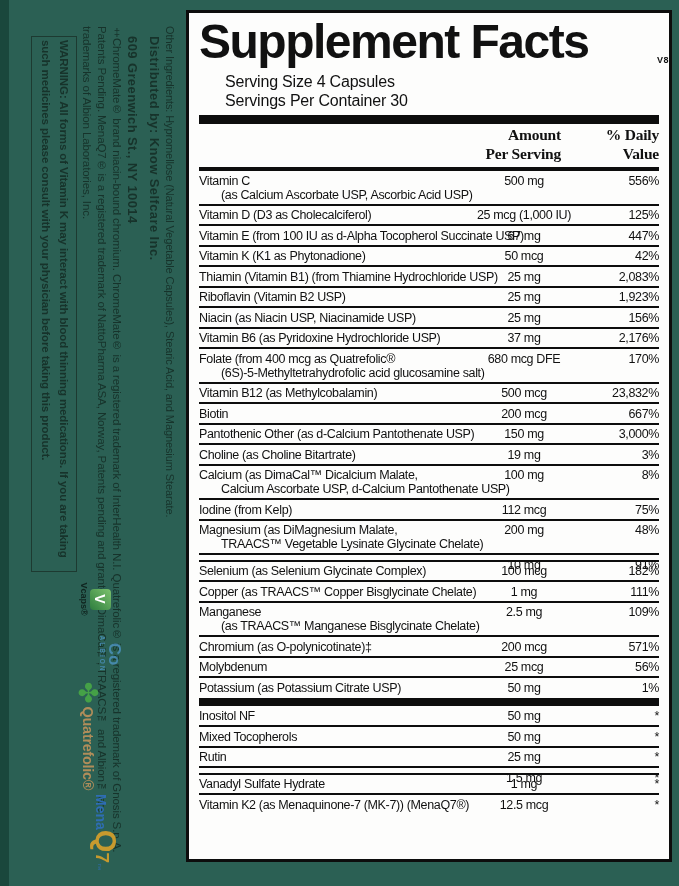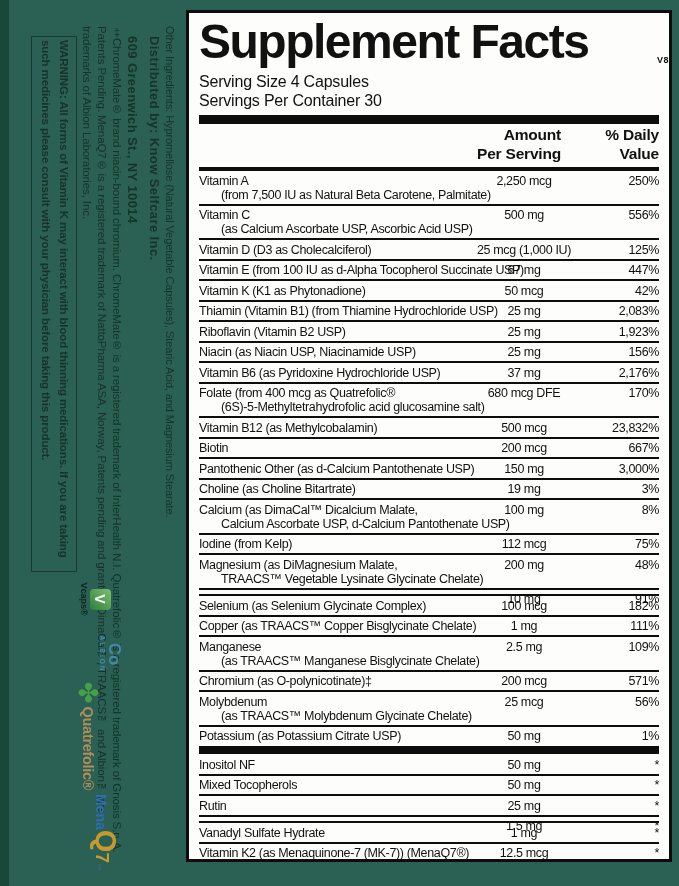--- a/index.html
+++ b/index.html
@@ -59,24 +59,24 @@
     position:absolute;left:186px;top:10px;width:486px;height:852px;
     background:#fdfdfc;border:3px solid #0d0d0d;
     box-sizing:border-box;
     padding:3px 10px 4px 10px;
   }
   .version{position:absolute;top:2px;right:0;font-size:9px;font-weight:bold;letter-spacing:0.5px;margin-top:40px;}
   .facts-title{
     font-size:48px;font-weight:bold;letter-spacing:-1.5px;line-height:1.0;
     margin:2px 0 6px 0;white-space:nowrap;
   }
-  .serving-line{font-size:16px;line-height:1.2;letter-spacing:-0.2px;}
+  .serving-line{font-size:16px;line-height:1.2;letter-spacing:-0.2px;margin-left:26px;}
   .thick-bar{height:9px;background:#0d0d0d;margin:5px 0 2px 0;}
   .thick-bar.mid{height:8px;margin:1px 0;}
-  .header-row{position:relative;height:40px;margin-top:1px;}
+  .header-row{position:relative;height:40px;margin-top:1px;font-family:Liberation Serif, serif;}
   .hdr{position:absolute;top:0;text-align:right;font-weight:bold;font-size:15.5px;line-height:1.2;letter-spacing:-0.2px;white-space:pre-line;}
   .hdr-amount{right:98px;}
   .hdr-dv{right:0;}
   .header-underline{height:4px;background:#0d0d0d;margin:1px 0 0 0;}
 
   .row{position:relative;border-bottom:2px solid #0d0d0d;padding:2.5px 0 2px 0;font-size:12.5px;letter-spacing:-0.35px;line-height:1.12;}
   .row.no-border{border-bottom:none;}
   .cell-name,.cell-sub{white-space:nowrap;}
   .cell-sub{padding-left:22px;}
   .cell-amount{position:absolute;left:262px;top:2.5px;width:126px;text-align:center;white-space:nowrap;}
@@ -122,26 +122,20 @@
   <div class="thick-bar"></div>
   <div class="header-row">
     <div class="hdr hdr-amount">Amount
 Per Serving</div>
     <div class="hdr hdr-dv">% Daily
 Value</div>
   </div>
   <div class="header-underline"></div>
   <div>
       <div class="row">
-        <div class="cell-name">Vitamin A</div>
-        <div class="cell-sub">(from 7,500 IU as Natural Beta Carotene, Palmitate)</div>
-        <div class="cell-amount">2,250 mcg</div>
-        <div class="cell-dv">250%</div>
-      </div>
-      <div class="row">
         <div class="cell-name">Vitamin C</div>
         <div class="cell-sub">(as Calcium Ascorbate USP, Ascorbic Acid USP)</div>
         <div class="cell-amount">500 mg</div>
         <div class="cell-dv">556%</div>
       </div>
       <div class="row">
         <div class="cell-name">Vitamin D (D3 as Cholecalciferol)</div>
         <div class="cell-amount">25 mcg (1,000 IU)</div>
         <div class="cell-dv">125%</div>
       </div>
@@ -238,21 +232,20 @@
         <div class="cell-amount">2.5 mg</div>
         <div class="cell-dv">109%</div>
       </div>
       <div class="row">
         <div class="cell-name">Chromium (as O-polynicotinate)‡</div>
         <div class="cell-amount">200 mcg</div>
         <div class="cell-dv">571%</div>
       </div>
       <div class="row">
         <div class="cell-name">Molybdenum</div>
-        <div class="cell-sub">(as TRAACS™ Molybdenum Glycinate Chelate)</div>
         <div class="cell-amount">25 mcg</div>
         <div class="cell-dv">56%</div>
       </div>
       <div class="row no-border">
         <div class="cell-name">Potassium (as Potassium Citrate USP)</div>
         <div class="cell-amount">50 mg</div>
         <div class="cell-dv">1%</div>
       </div>
       <div class="thick-bar mid"></div>
       <div class="row">

